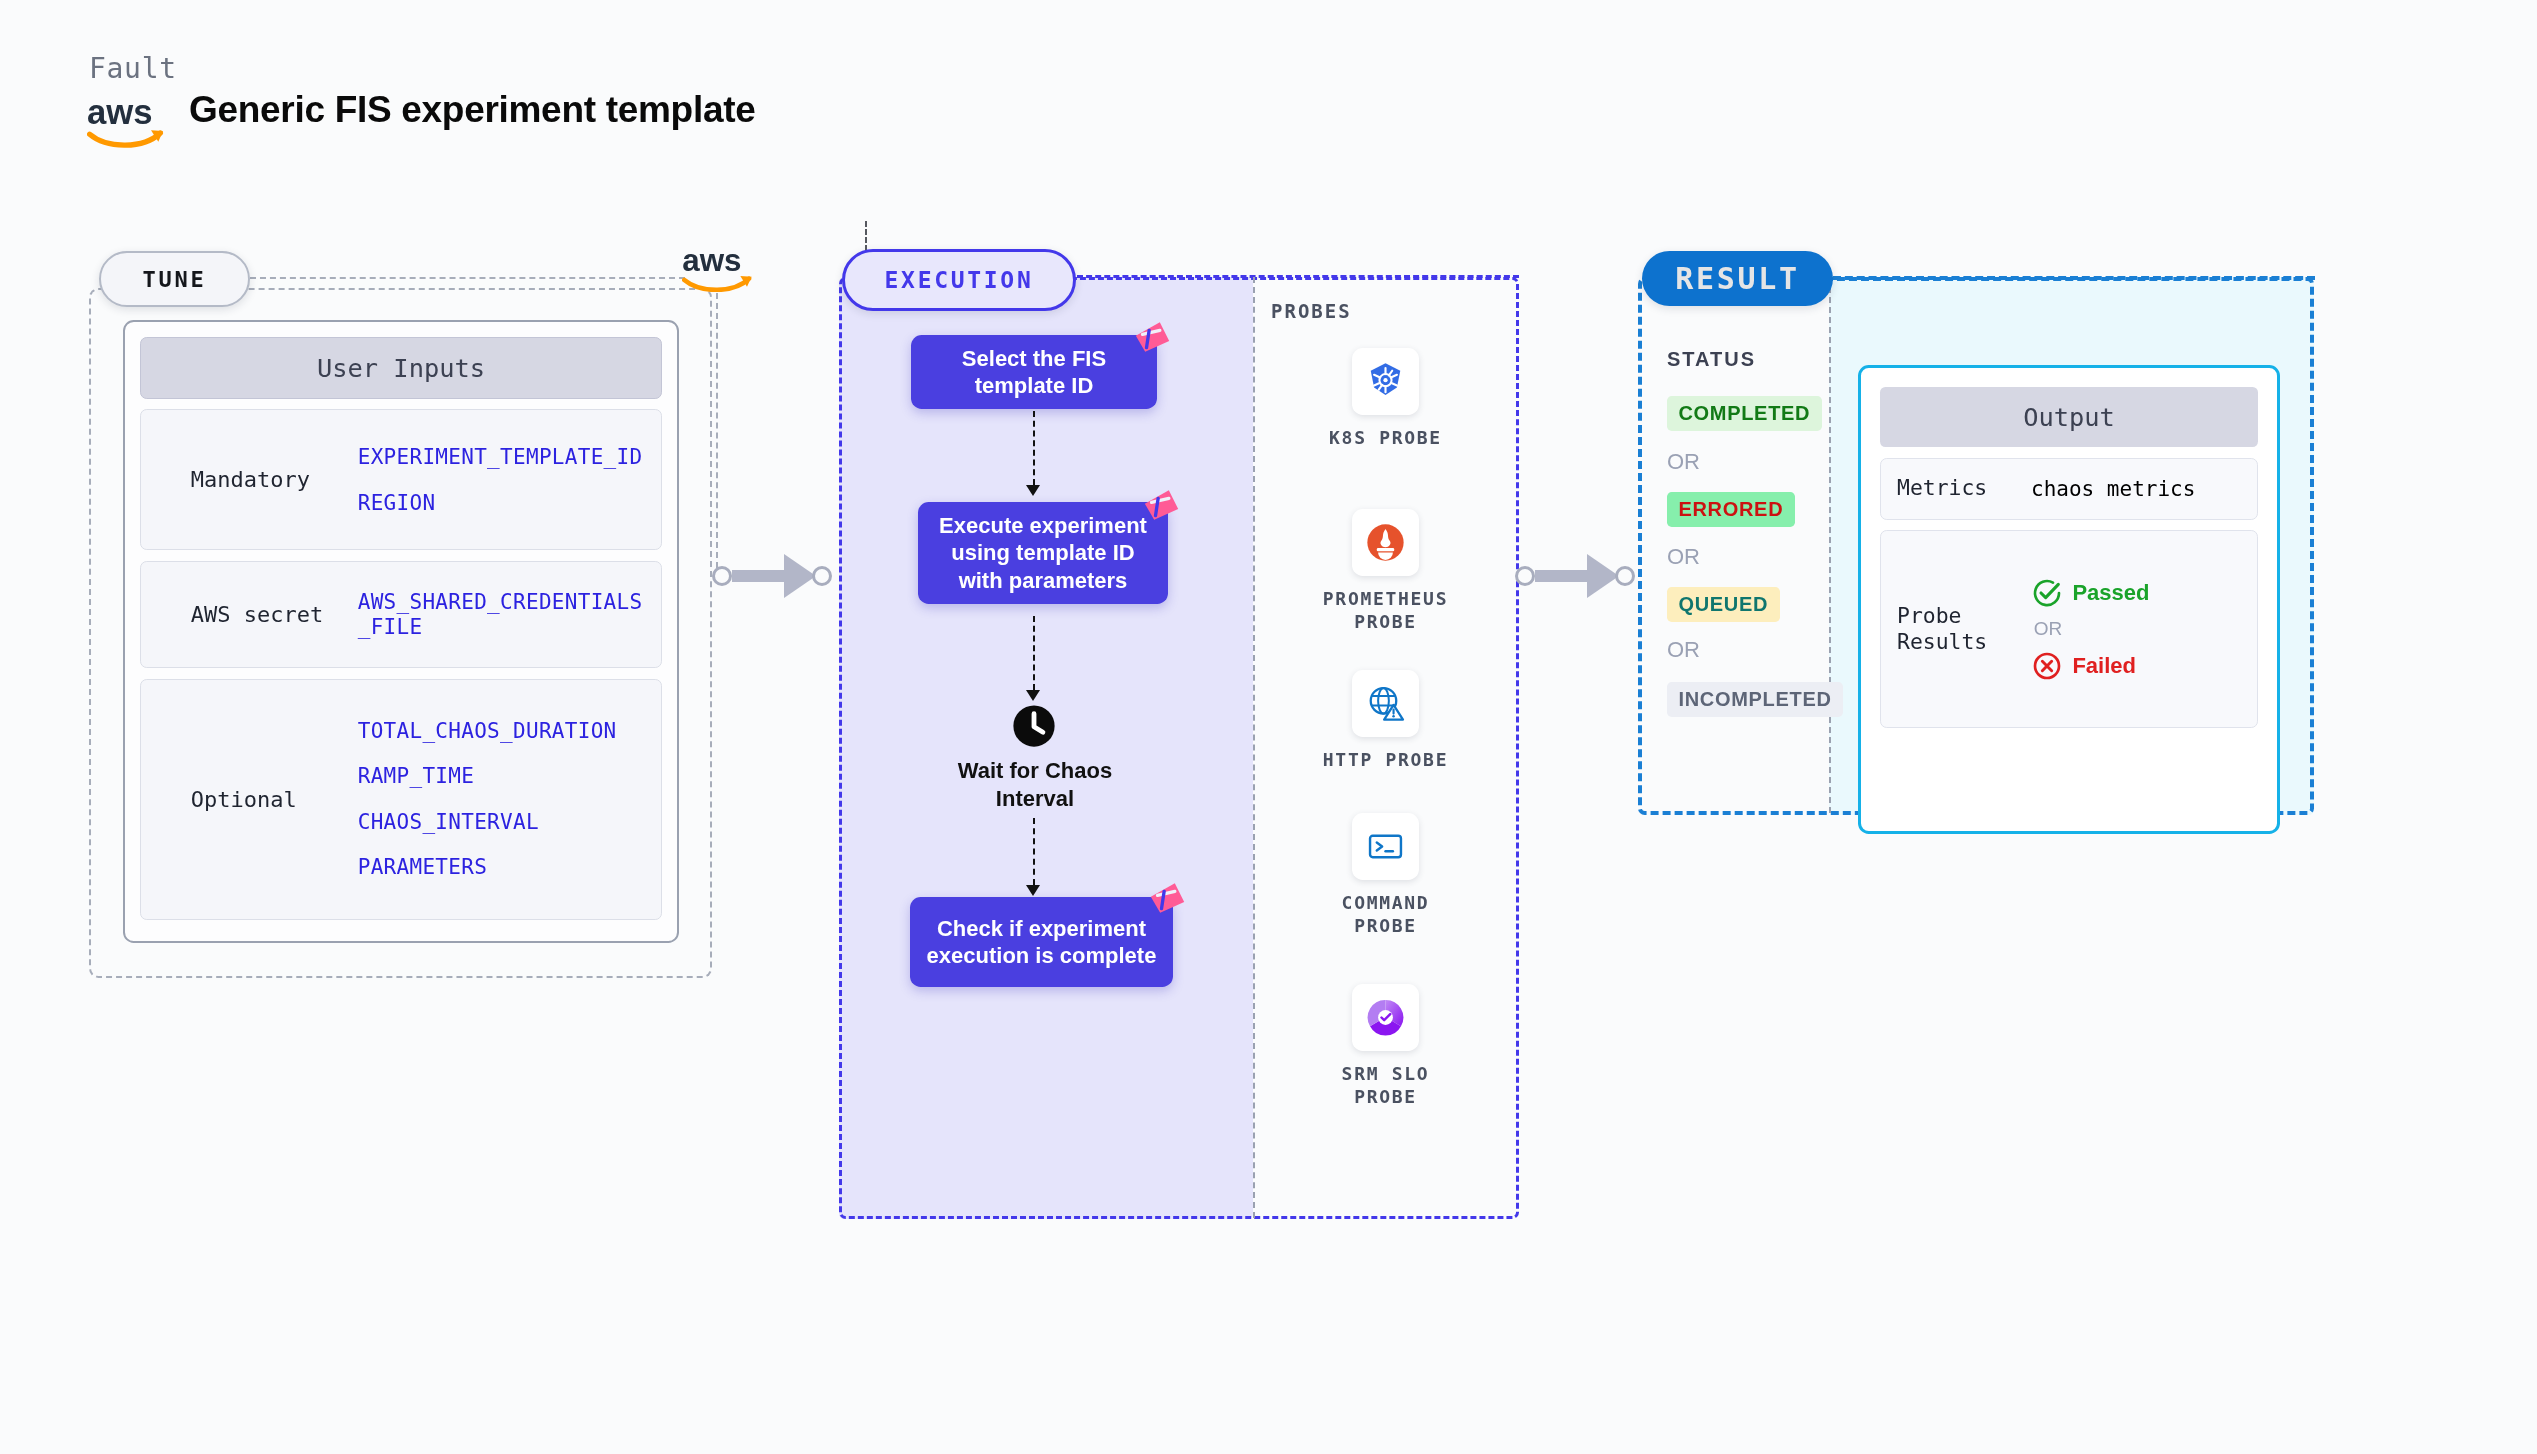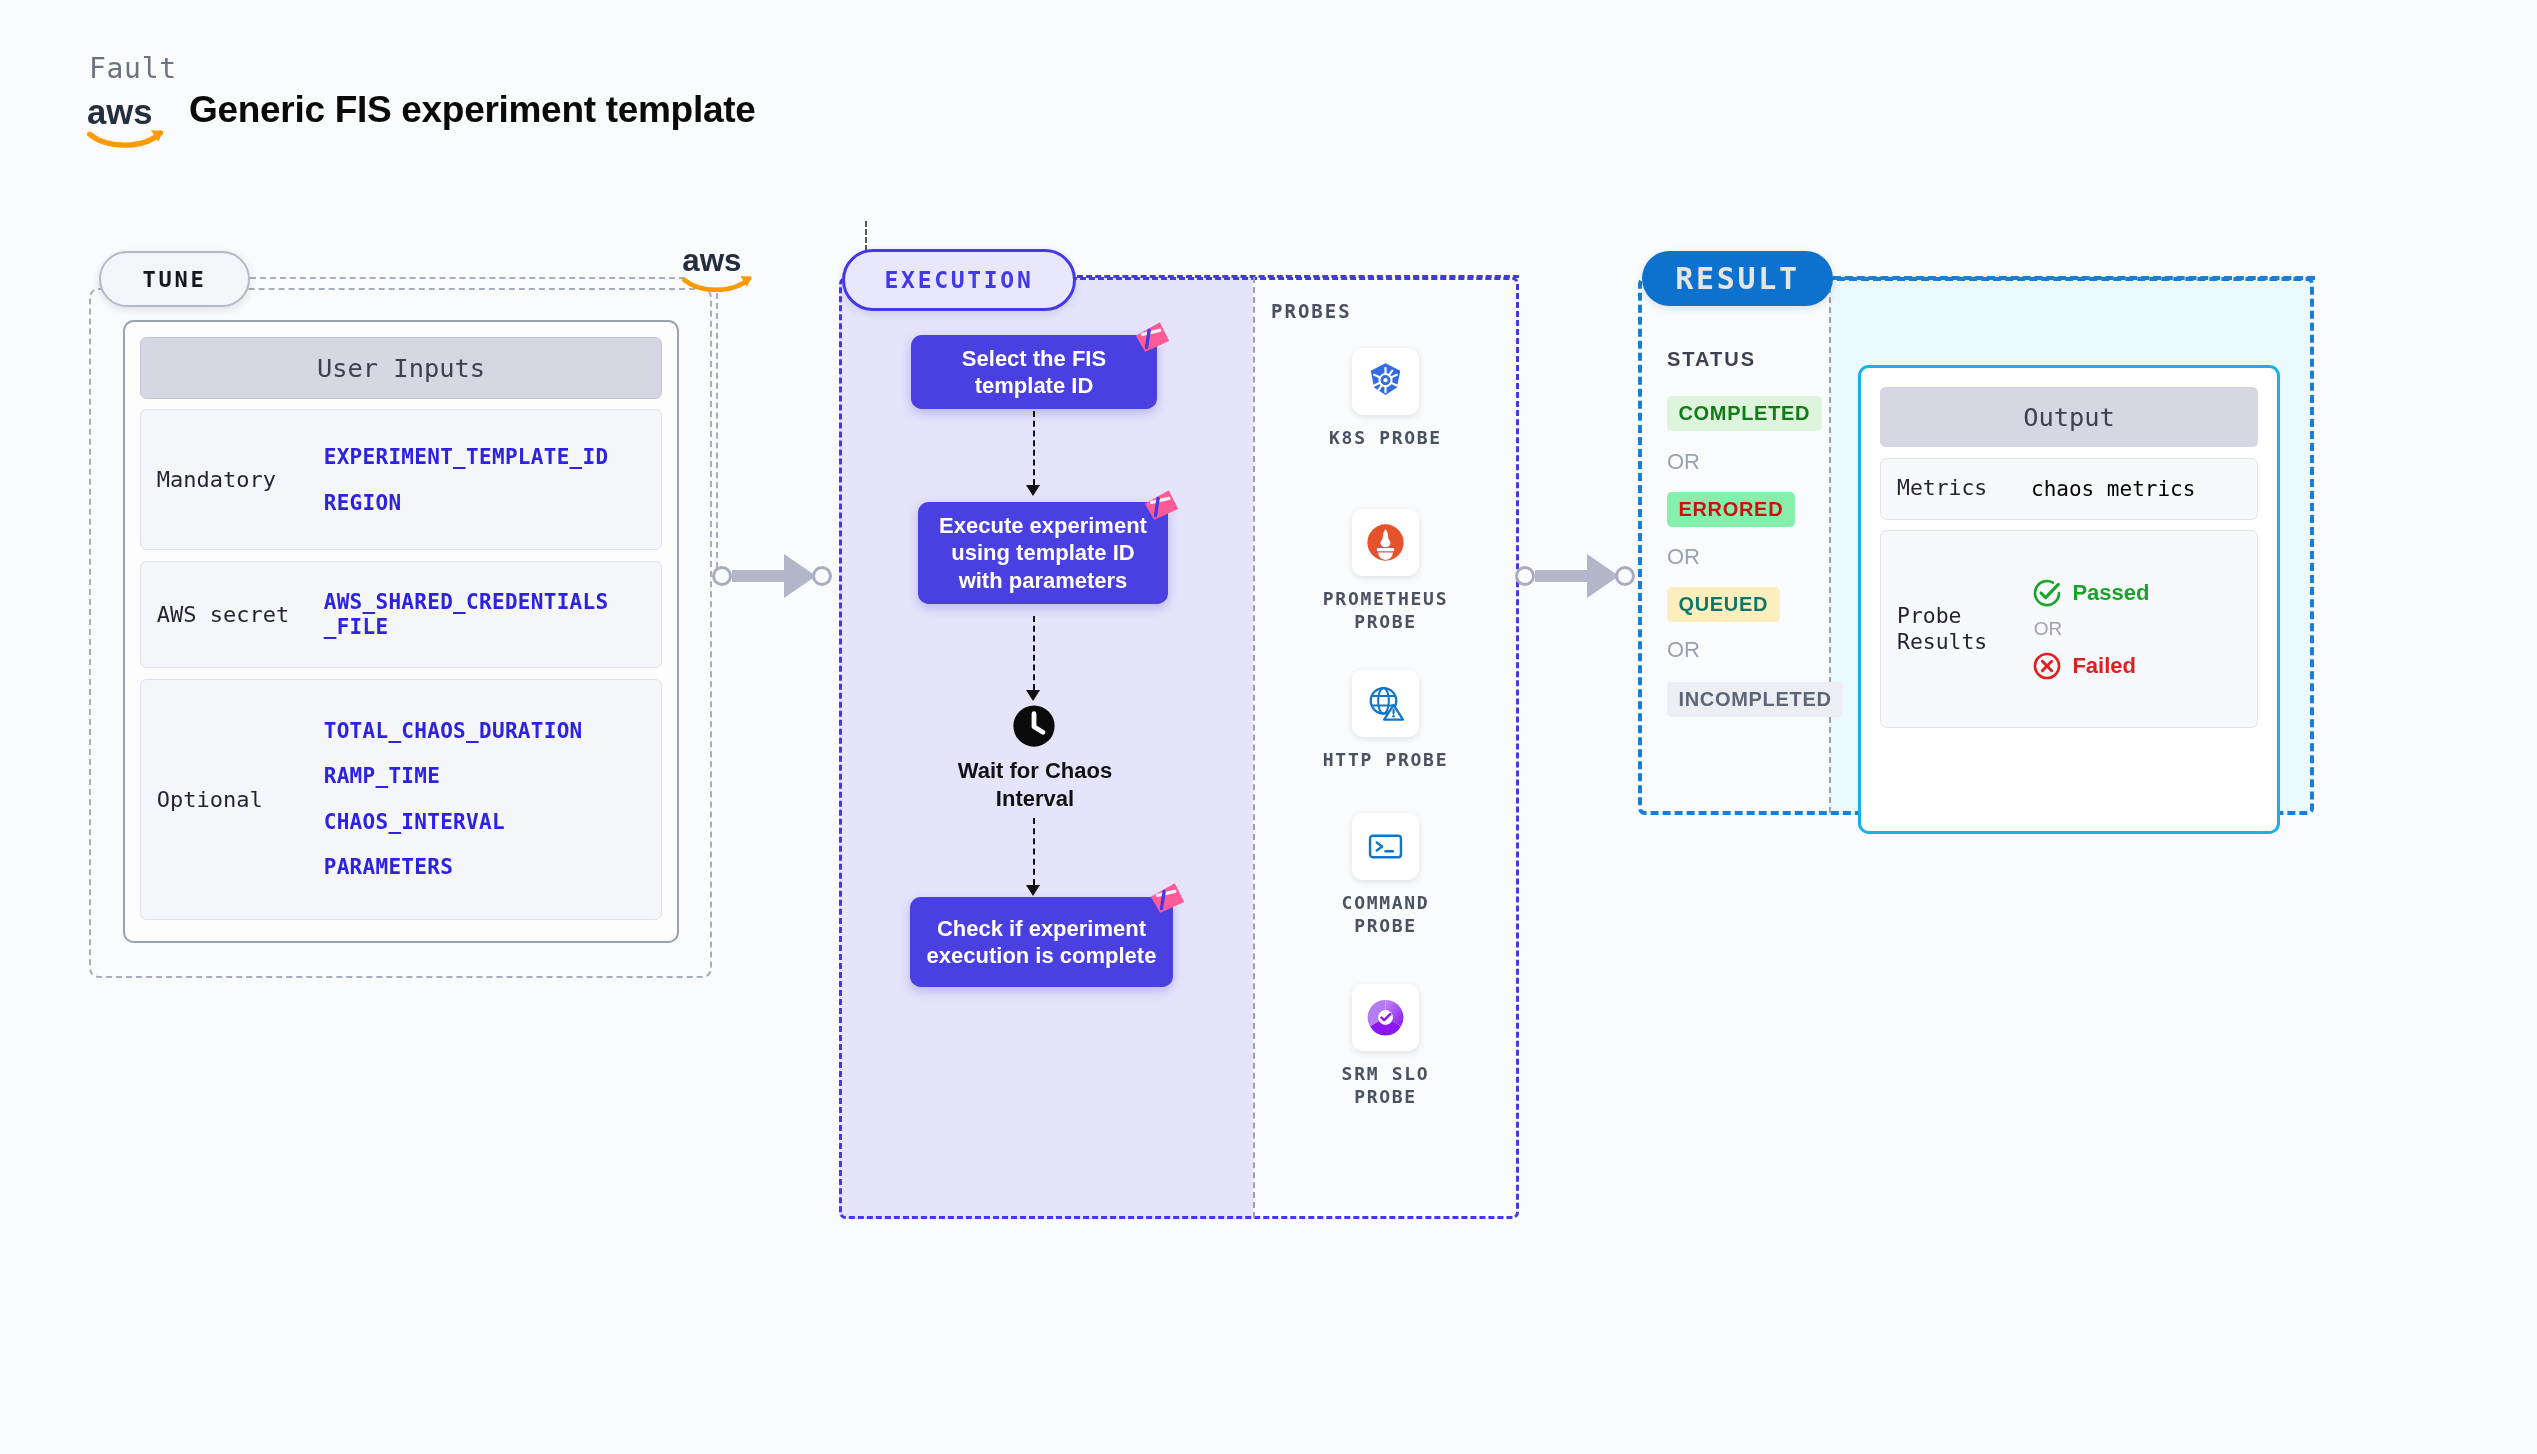--- a/index.html
+++ b/index.html
@@ -38,24 +38,24 @@
   #ui-card { left:123px; top:320px; width:556px; height:623px;
     border:2.7px solid #9aa1b0; border-radius:10.7px; background:#fdfdfe;
     padding:14.7px; }
   #ui-head { width:100%; height:62px; background:#d6d7e3; border:1.3px solid #c3c5d6;
     border-radius:6.7px; display:flex; align-items:center; justify-content:center;
     font-family:"DejaVu Sans Mono", monospace; font-size:25.4px; color:#3c4152; }
   .ui-row { width:100%; background:#f5f6fa; border:1.3px solid #dcdfe8;
     border-radius:6.7px; display:flex; align-items:center; margin-top:10.7px;
     padding:12px 16px; }
   .ui-label { font-family:"DejaVu Sans Mono", monospace; font-size:22px;
-    color:#1f2430; width:167px; flex:none; }
+    color:#1f2430; width:167px; flex:none;margin-left:34px; }
   .ui-vals { display:flex; flex-direction:column; gap:21.4px; }
   .ui-val { font-family:"DejaVu Sans Mono", monospace; font-size:21px;
-    color:#2c22e0; font-weight:bold; letter-spacing:0.3px; line-height:1.15; }
+    color:#2c22e0; font-weight:normal; letter-spacing:0.3px; line-height:1.15; }
   #row-mandatory { height:141px; }
   #row-secret { height:107px; }
   #row-optional { height:241px; }
 
   
   .conn { display:flex; align-items:center; }
   .conn .dot { width:20px; height:20px; border-radius:50%;
     border:3.3px solid #a8adbe; background:#fafbfc; flex:none; }
   .conn .bar { height:12px; background:#b2b6c8; flex:none; }
   .conn .head { width:0; height:0; border-top:22px solid transparent;

